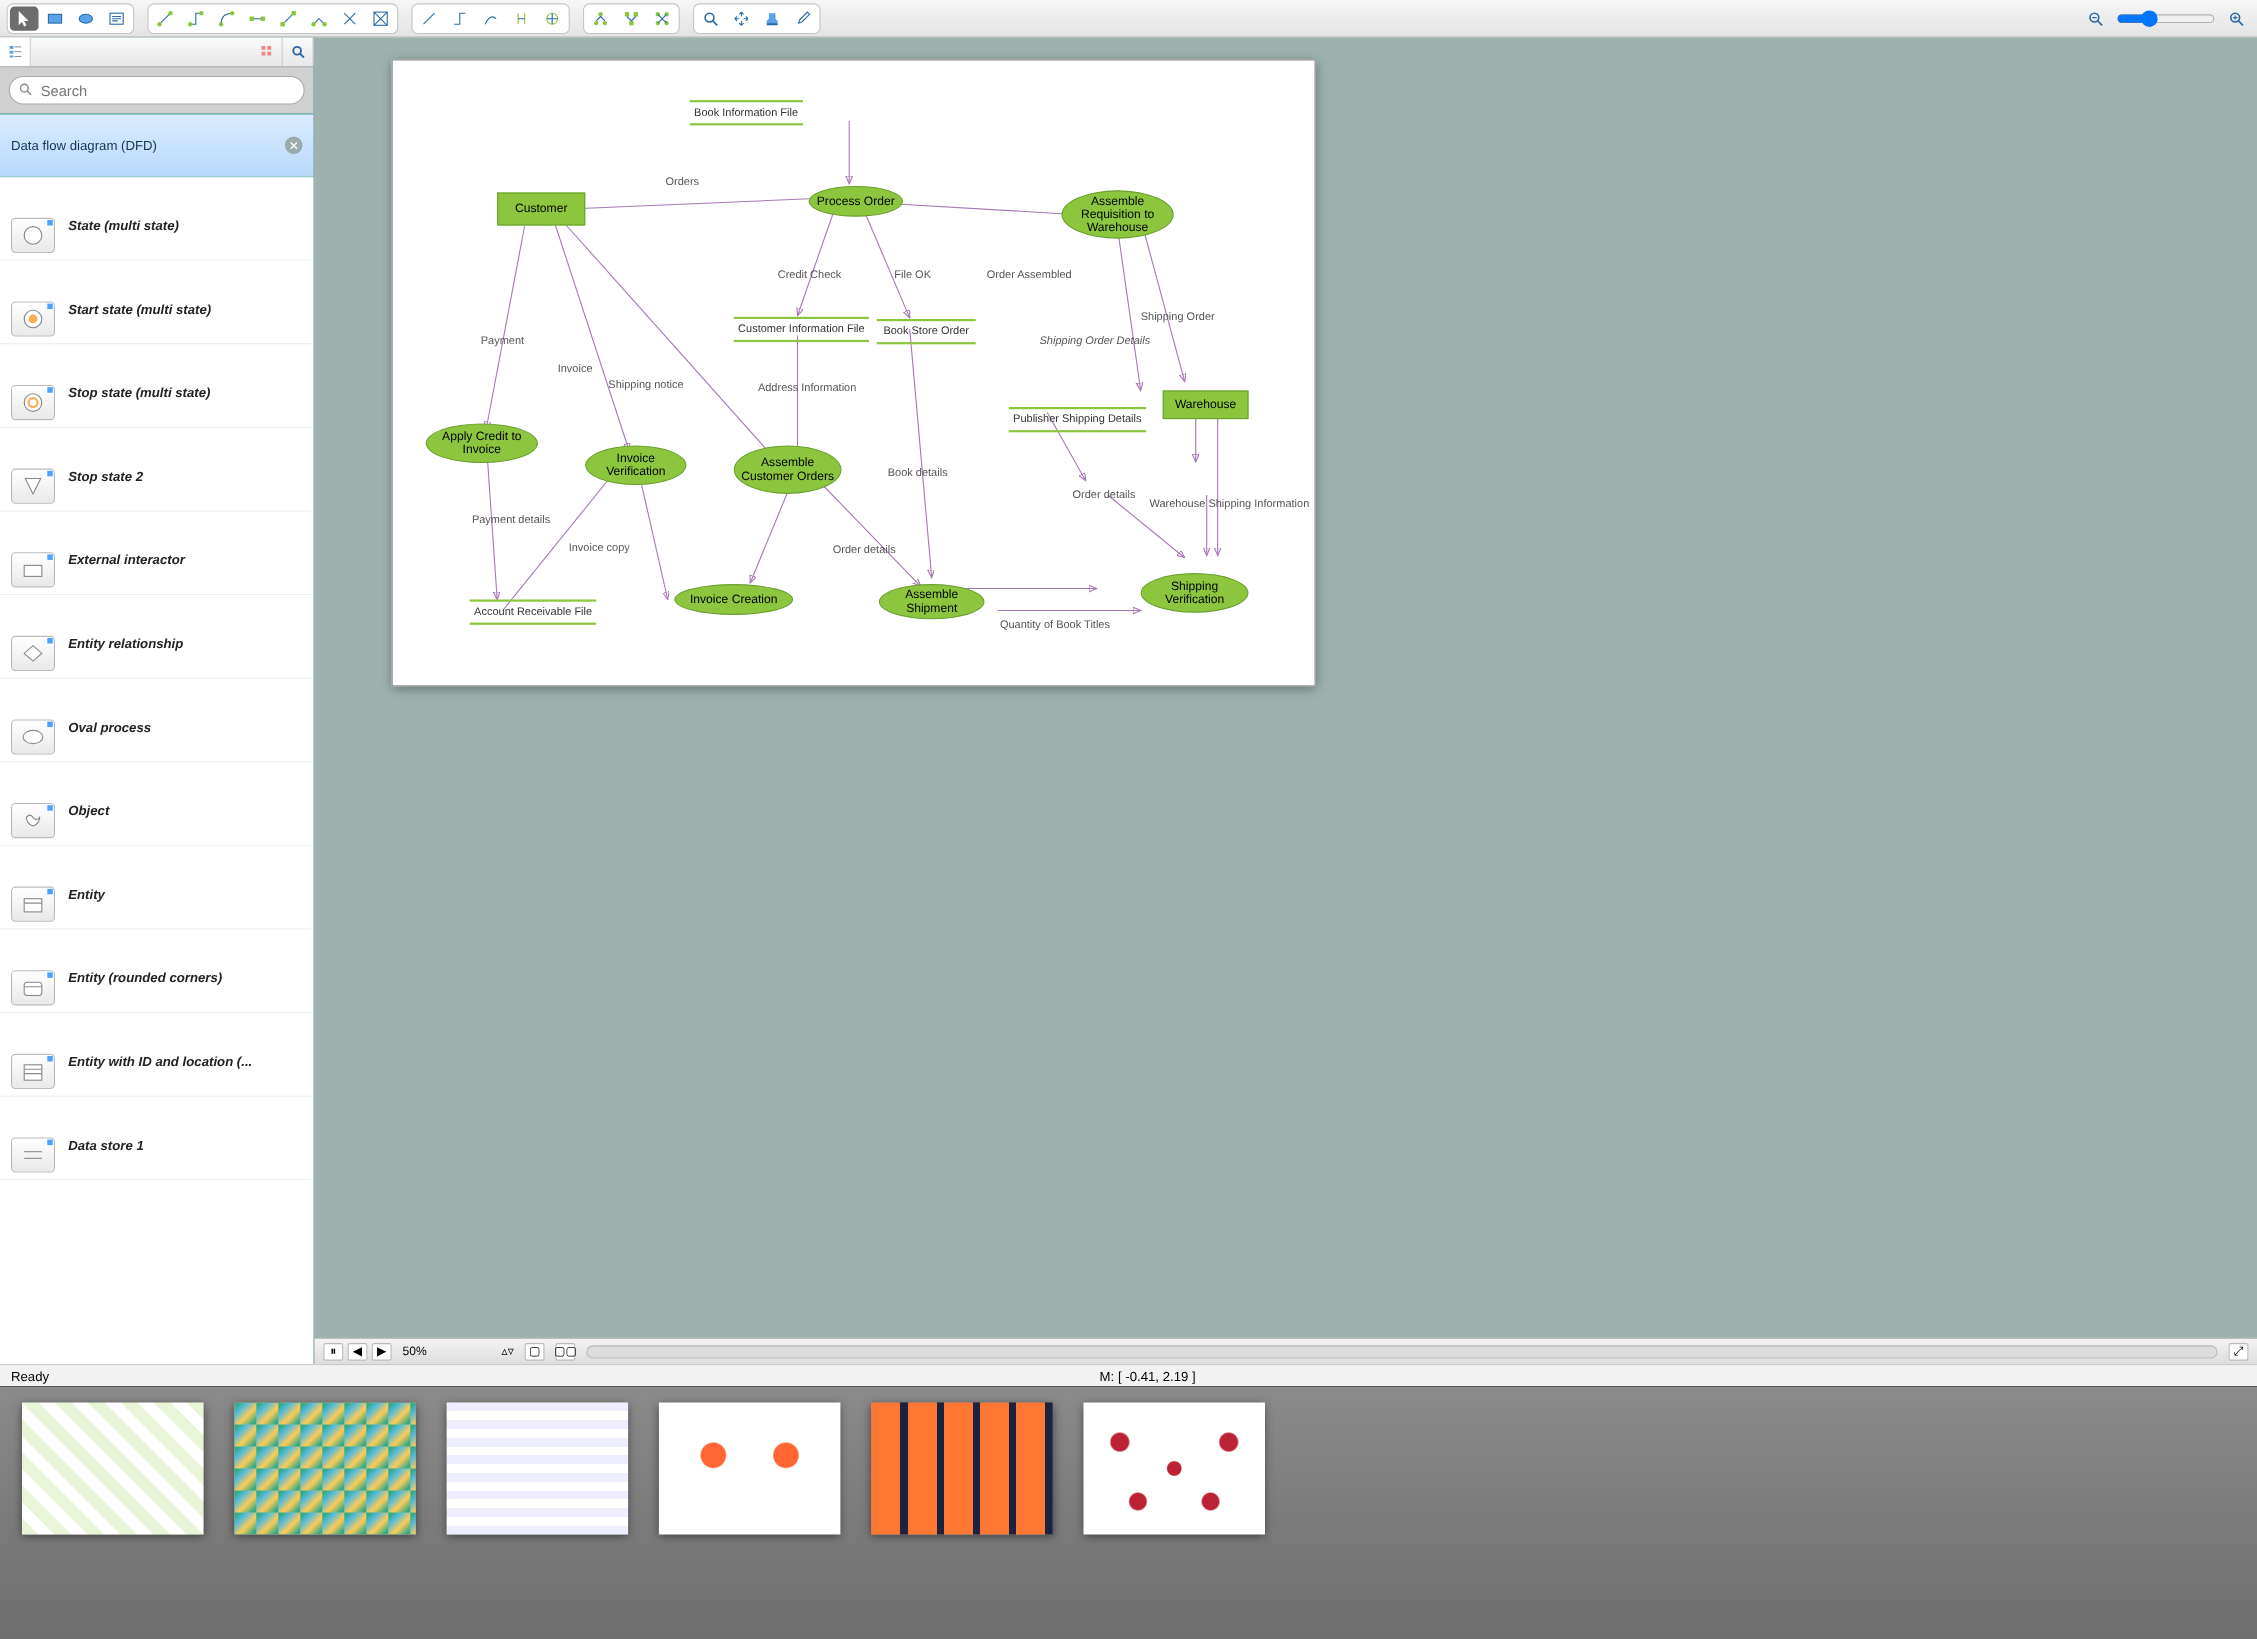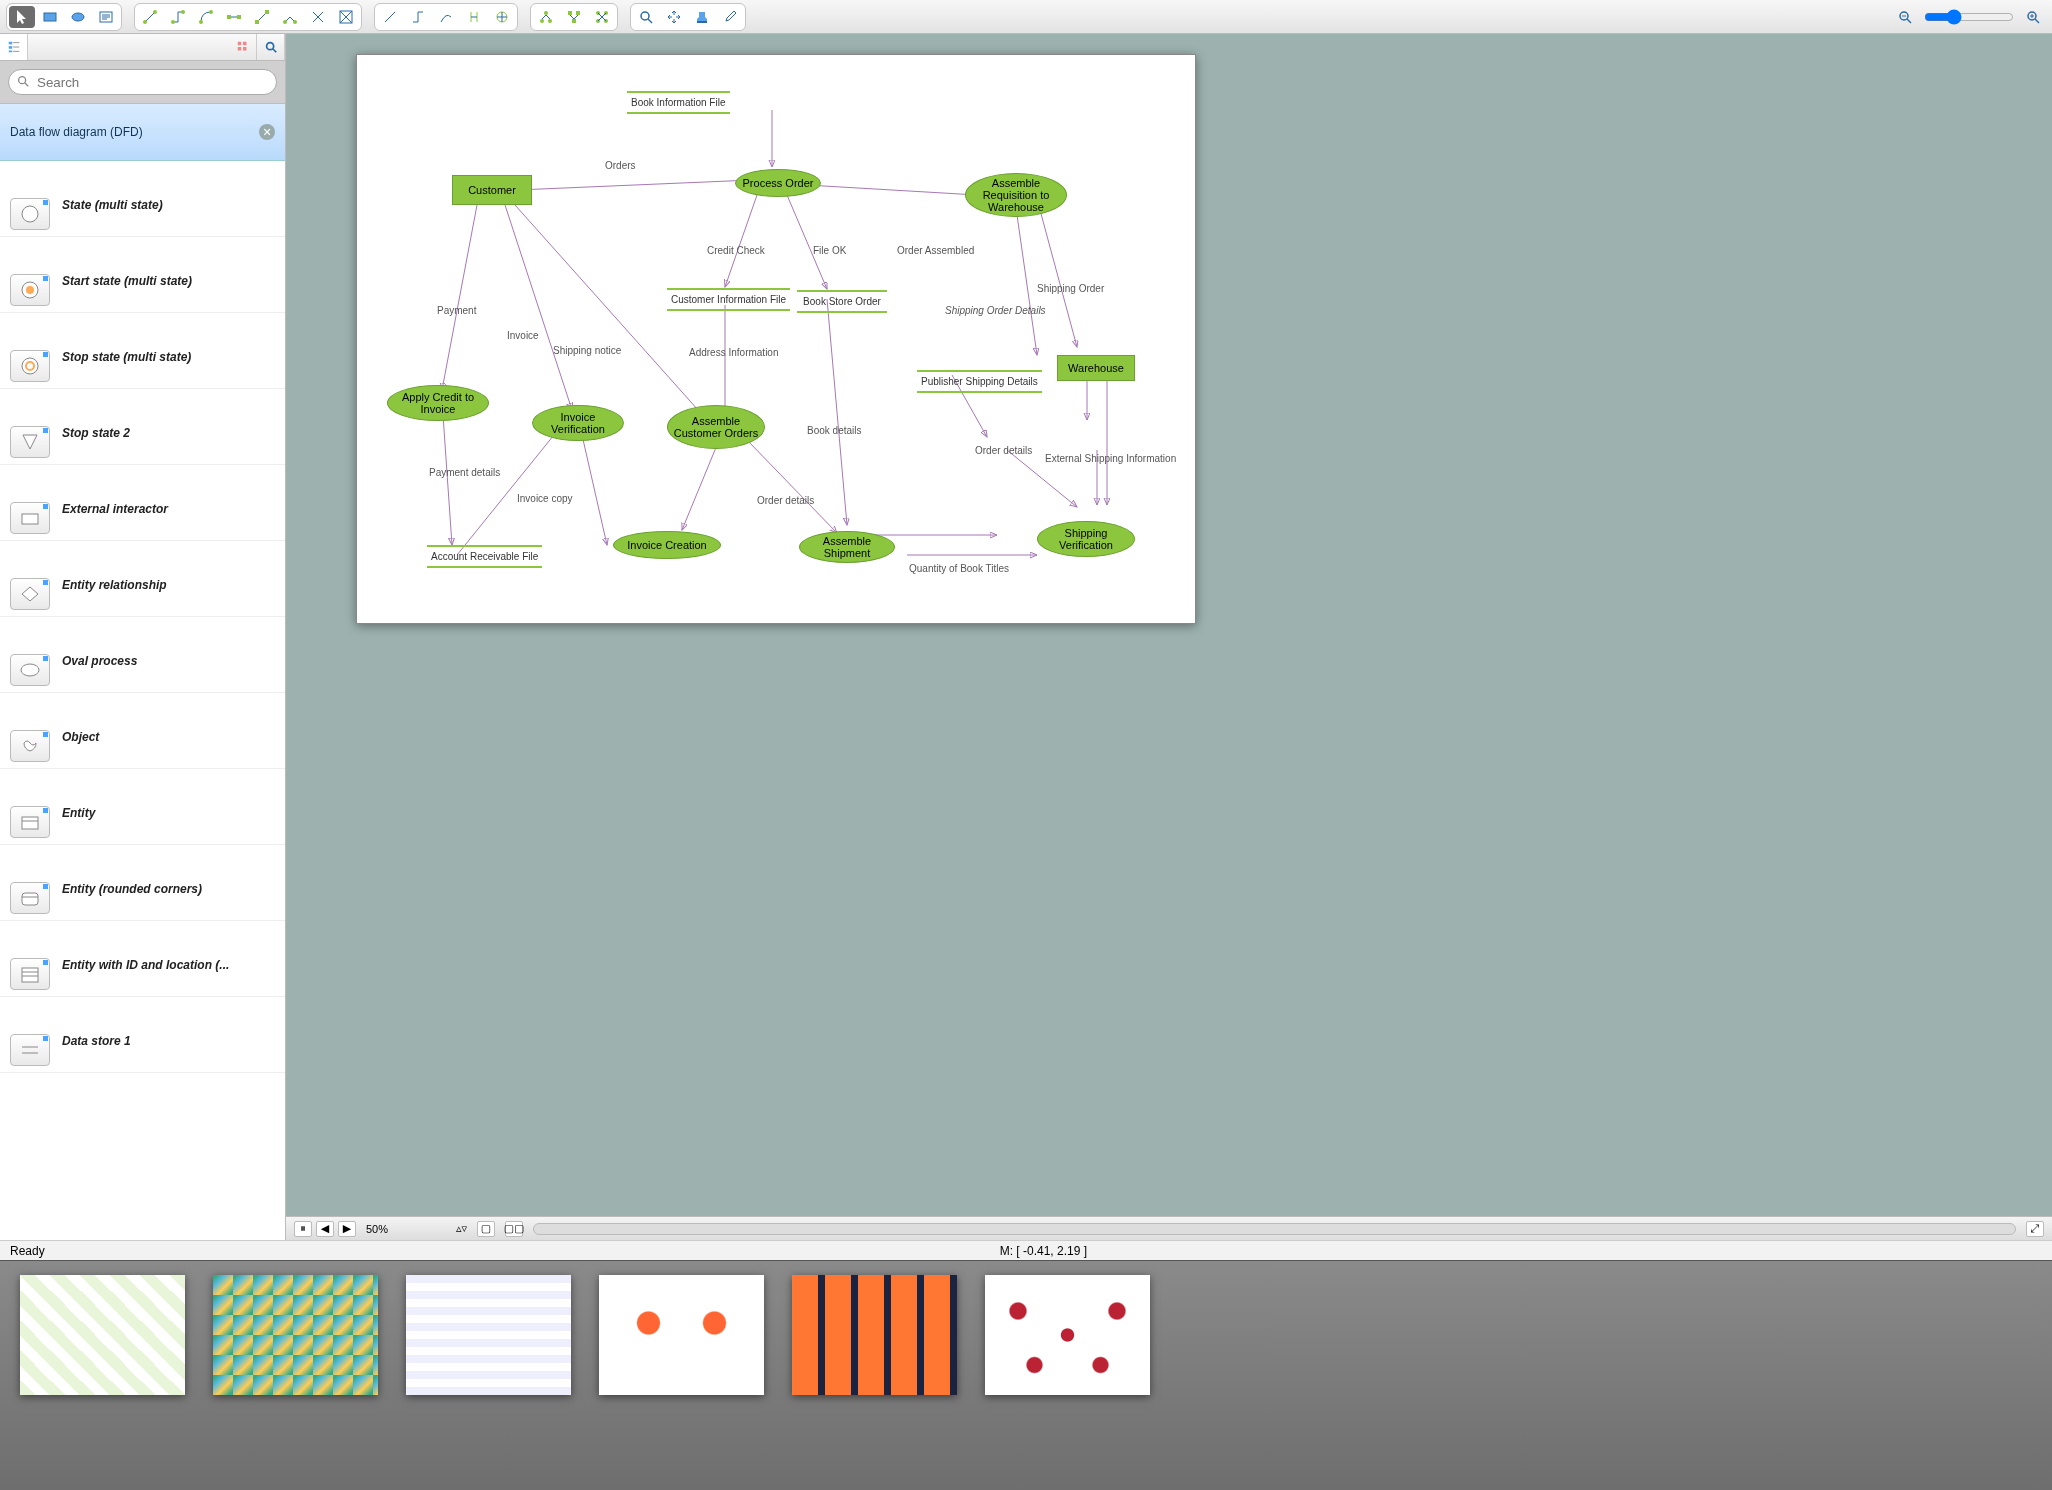--- a/index.html
+++ b/index.html
@@ -466,21 +466,21 @@
             <div class="edgelbl" style="left:540px; top:190px;">Order Assembled</div>
             <div class="edgelbl" style="left:680px; top:228px;">Shipping Order</div>
             <div class="edgelbl" style="left:588px; top:250px; width:70px; text-align:center;font-style:italic;">Shipping Order Details</div>
             <div class="edgelbl" style="left:80px; top:250px;">Payment</div>
             <div class="edgelbl" style="left:150px; top:275px;">Invoice</div>
             <div class="edgelbl" style="left:196px; top:290px;">Shipping notice</div>
             <div class="edgelbl" style="left:332px; top:292px; width:60px; text-align:center;">Address Information</div>
             <div class="edgelbl" style="left:450px; top:370px;">Book details</div>
             <div class="edgelbl" style="left:618px; top:390px;">Order details</div>
             <div class="edgelbl" style="left:400px; top:440px;">Order details</div>
-            <div class="edgelbl" style="left:688px; top:398px; width:80px; text-align:center;">External Shipping Information</div>
+            <div class="edgelbl" style="left:688px; top:398px; width:80px; text-align:center;">Warehouse Shipping Information</div>
             <div class="edgelbl" style="left:72px; top:412px;">Payment details</div>
             <div class="edgelbl" style="left:160px; top:438px;">Invoice copy</div>
             <div class="edgelbl" style="left:552px; top:508px;">Quantity of Book Titles</div>
           </div>
         </div>
       </div>
 
       <div class="statusbar">
         <div class="nav">
           <div class="navbtn">⏸</div>

